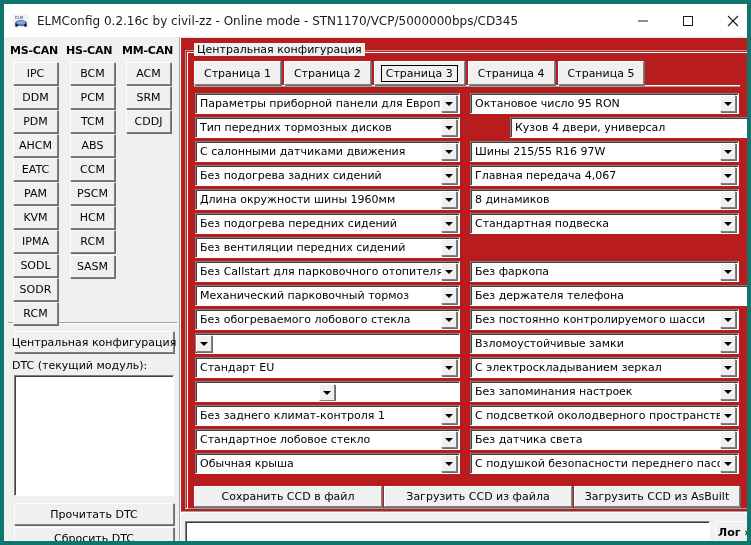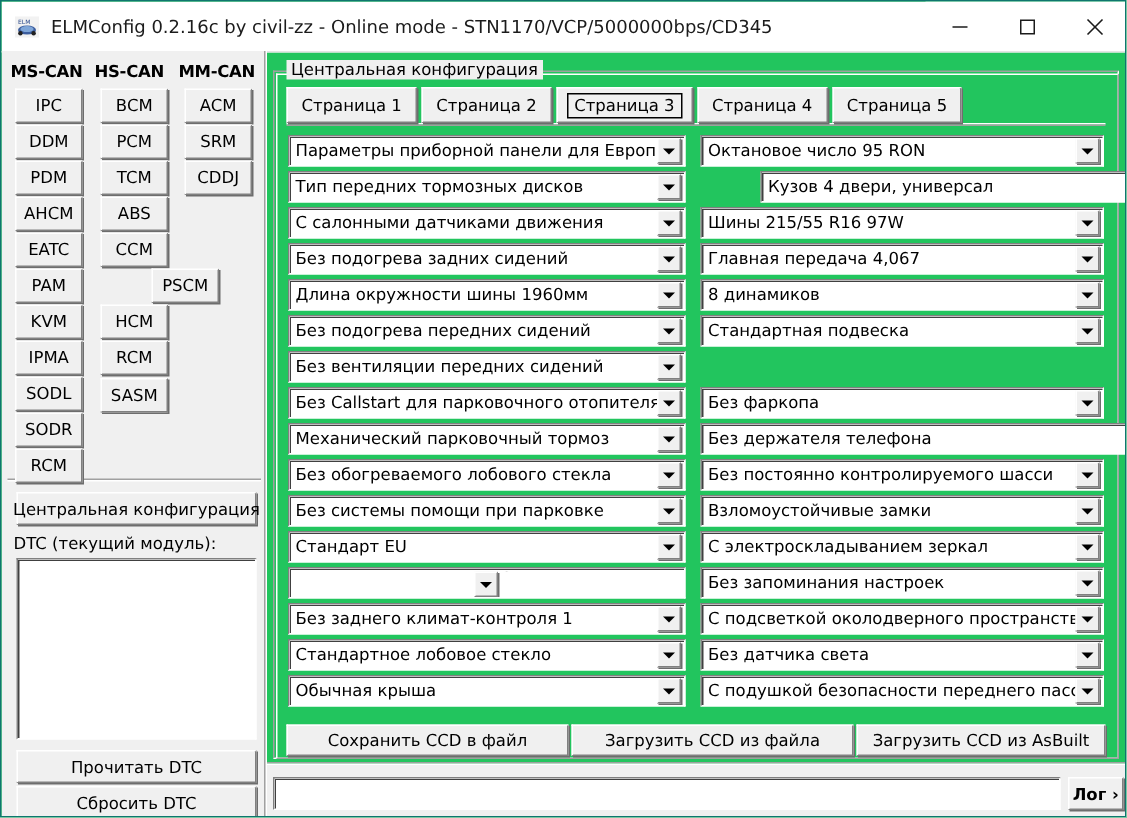--- a/index.html
+++ b/index.html
@@ -10,24 +10,24 @@
   body {
     font-family: "DejaVu Sans", sans-serif;
     font-size: 11px;
     color: #000;
     -webkit-font-smoothing: none;
   }
   #app {
     position: relative;
     width: 751px;
     height: 545px;
-    background: #22c55e;
+    background: #b91c1c;
     overflow: hidden;
     box-sizing: border-box;
-    border: 1px solid #0f766e;
+    border: 4px solid #0f766e;
   }
 
   
   #titlebar {
     position: absolute;
     left: 0; top: 0;
     width: 751px; height: 33px;
     background: #ffffff;
     border-bottom: 1px solid #e4e4e4;
     display: flex;
@@ -353,21 +353,21 @@
     <div class="btn3d mod-btn" style="left:9px;  top:193px;">IPMA</div>
     <div class="btn3d mod-btn" style="left:9px;  top:217px;">SODL</div>
     <div class="btn3d mod-btn" style="left:9px;  top:241px;">SODR</div>
     <div class="btn3d mod-btn" style="left:9px;  top:265px;">RCM</div>
 
     <div class="btn3d mod-btn" style="left:66px; top:25px;">BCM</div>
     <div class="btn3d mod-btn" style="left:66px; top:49px;">PCM</div>
     <div class="btn3d mod-btn" style="left:66px; top:73px;">TCM</div>
     <div class="btn3d mod-btn" style="left:66px; top:97px;">ABS</div>
     <div class="btn3d mod-btn" style="left:66px; top:121px;">CCM</div>
-    <div class="btn3d mod-btn" style="left:66px; top:145px;margin-left:34px;">PSCM</div>
+    <div class="btn3d mod-btn" style="left:66px; top:145px;">PSCM</div>
     <div class="btn3d mod-btn" style="left:66px; top:169px;">HCM</div>
     <div class="btn3d mod-btn" style="left:66px; top:193px;">RCM</div>
     <div class="btn3d mod-btn" style="left:66px; top:218px;">SASM</div>
 
     <div class="btn3d mod-btn" style="left:122px;top:25px;">ACM</div>
     <div class="btn3d mod-btn" style="left:122px;top:49px;">SRM</div>
     <div class="btn3d mod-btn" style="left:122px;top:73px;">CDDJ</div>
 
     <div class="btn3d" id="centralcfg-btn">Центральная конфигурация</div>
 
@@ -447,21 +447,20 @@
         <span class="tri"></span>
       </span>
   </div>
   <div class="combo" style="left:191px; top:305px; width:265px;">
     <span class="txt">Без обогреваемого лобового стекла</span>
     <span class="arrowbtn">
         <span class="tri"></span>
       </span>
   </div>
   <div class="combo" style="left:191px; top:329px; width:265px;">
-    <span class="txt">Без системы помощи при парковке</span>
     <span class="arrowbtn">
         <span class="tri"></span>
       </span>
   </div>
   <div class="combo" style="left:191px; top:353px; width:265px;">
     <span class="txt">Стандарт EU</span>
     <span class="arrowbtn">
         <span class="tri"></span>
       </span>
   </div>

